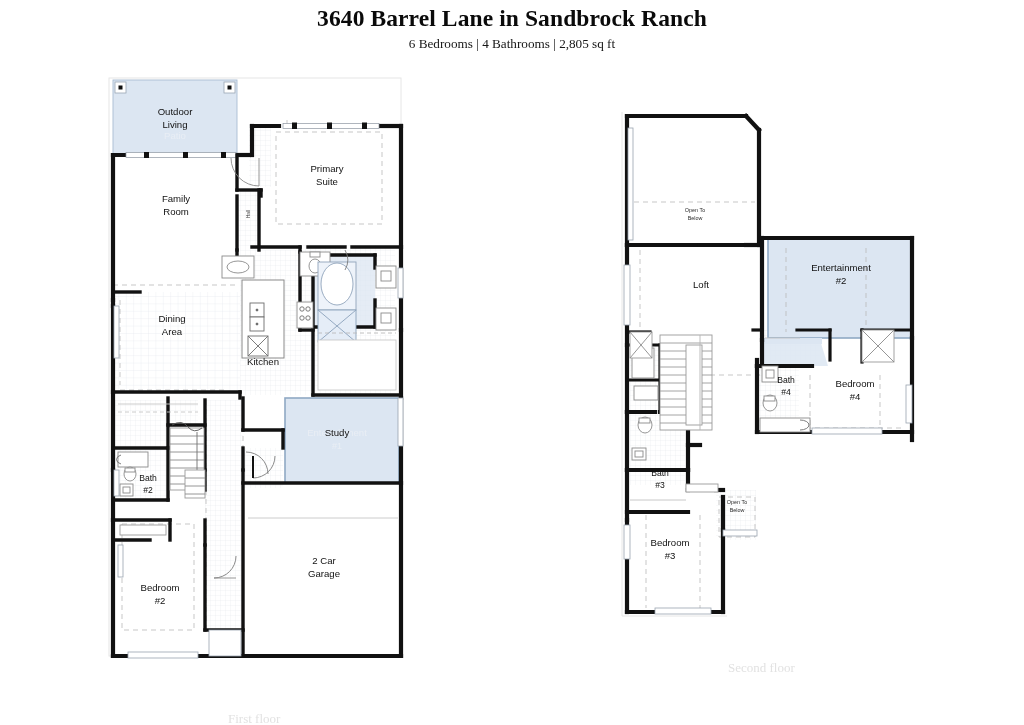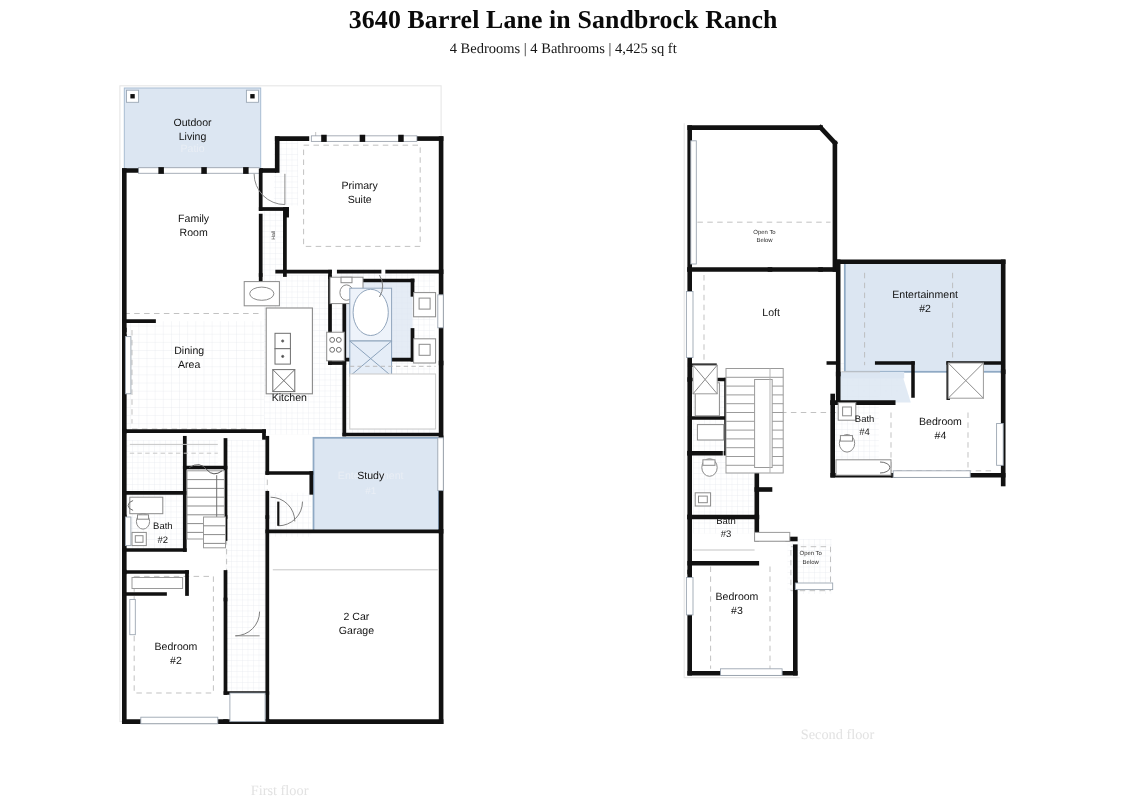--- a/index.html
+++ b/index.html
@@ -68,21 +68,21 @@
   .ghost2{ fill:#e9eef5; font-size:9.0px; }
   .hallTxt { font-size:4.6px; fill:#3a3a3a; }
 </style>
 </head>
 <body>
 
 <div id="page">
 
   <div class="hdr">
     <div class="hdr-title">3640 Barrel Lane in Sandbrock Ranch</div>
-    <div class="hdr-sub">4 Bedrooms | 4 Bathrooms | 4,425 sq ft</div>
+    <div class="hdr-sub">6 Bedrooms | 4 Bathrooms | 2,805 sq ft</div>
   </div>
 
   <svg class="plan" viewBox="0 0 1024 725">
     <defs>
       <pattern id="tile" width="7.4" height="7.4" patternUnits="userSpaceOnUse">
         <rect width="7.4" height="7.4" fill="#ffffff"></rect>
         <path d="M7.4 0 L0 0 L0 7.4" fill="none" stroke="#dde2e8" stroke-width="0.5"></path>
       </pattern>
       <pattern id="tileB" width="7.4" height="7.4" patternUnits="userSpaceOnUse">
         <rect width="7.4" height="7.4" fill="#dce6f2"></rect>

